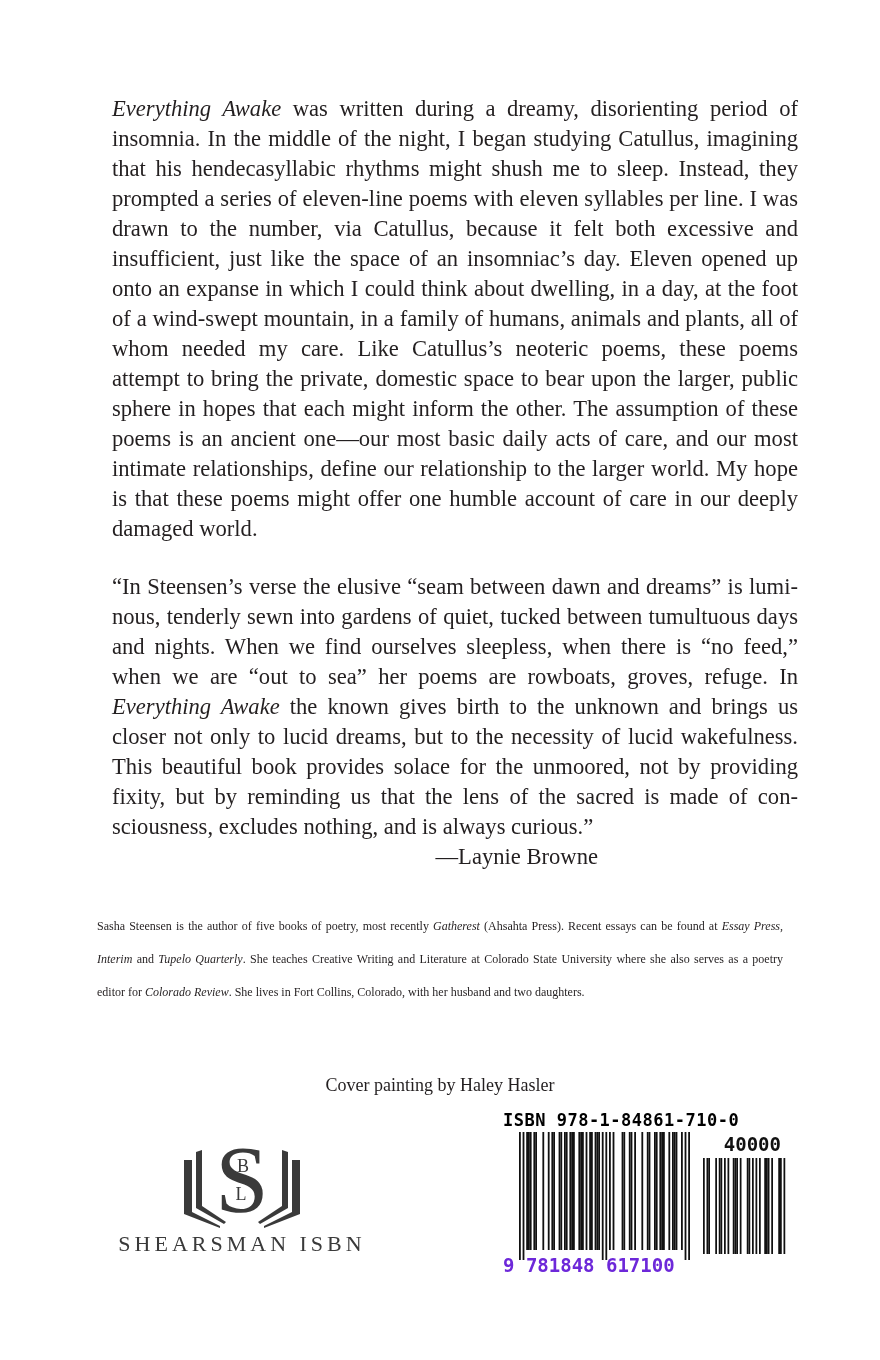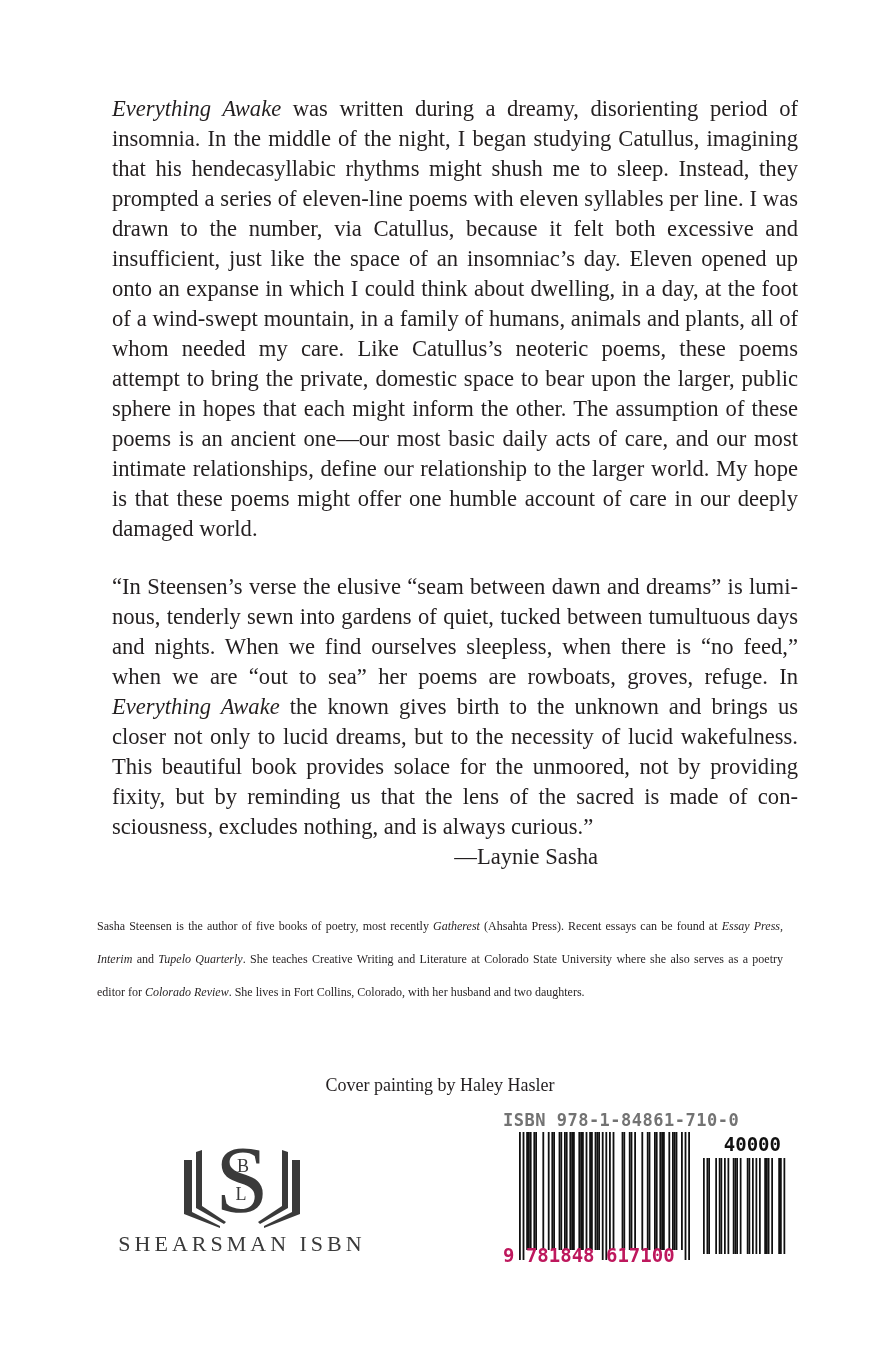--- a/index.html
+++ b/index.html
@@ -29,43 +29,43 @@
   .logo { position: absolute; left: 96px; top: 1138px; width: 292px; height: 128px; }
   .logo svg { position: absolute; left: 84px; top: 0; }
   .logo-text {
     position: absolute; left: 0; top: 93px; width: 292px; text-align: center;
     font-size: 22px; letter-spacing: 4px; color: #3a3a3a;
   }
   .barcode { position: absolute; left: 503px; top: 1110px; width: 290px; height: 160px; }
   .isbn-text {
     position: absolute; left: 0; top: 0;
     font-family: "DejaVu Sans Mono", monospace; font-size: 17px; font-weight: bold;
-    letter-spacing: 0.5px; color: #737373;
+    letter-spacing: 0.5px; color: #000000;
   }
   .addon-digits {
     position: absolute; right: 12px; top: 23px;
     font-family: "DejaVu Sans Mono", monospace; font-size: 19px; font-weight: bold; color: #111;
   }
   .ean-digits {
-    position: absolute; left: 0; top: 134px;
-    font-family: "DejaVu Sans Mono", monospace; font-size: 19px; font-weight: bold; color: #be185d;
+    position: absolute; left: 0; top: 144px;
+    font-family: "DejaVu Sans Mono", monospace; font-size: 19px; font-weight: bold; color: #6d28d9;
     background: transparent;
   }
   .bars { position: absolute; left: 0; top: 0; }
 </style>
 </head>
 <body>
 
 <div class="block" id="blurb">
   <p><em>Everything Awake</em><span> was written during a dreamy, disorienting period of insomnia. In the middle of the night, I began studying Catullus, imagin­ing that his hendecasyllabic rhythms might shush me to sleep. Instead, they prompted a series of eleven-line poems with eleven syllables per line. I was drawn to the number, via Catullus, because it felt both excessive and insufficient, just like the space of an insomniac’s day. Eleven opened up onto an expanse in which I could think about dwelling, in a day, at the foot of a wind-swept mountain, in a family of humans, animals and plants, all of whom needed my care. Like Catullus’s neoteric poems, these poems attempt to bring the private, domestic space to bear upon the larger, public sphere in hopes that each might inform the other. The assumption of these poems is an ancient one—our most basic daily acts of care, and our most intimate relationships, define our relationship to the larger world. My hope is that these poems might offer one humble account of care in our deeply damaged world.</span></p>
 </div>
 
 <div class="block" id="quote">
   <p><span>“In Steensen’s verse the elusive “seam between dawn and dreams” is lumi­nous, tenderly sewn into gardens of quiet, tucked between tumultuous days and nights. When we find ourselves sleepless, when there is “no feed,” when we are “out to sea” her poems are rowboats, groves, refuge. In </span><em>Everything Awake</em><span> the known gives birth to the unknown and brings us closer not only to lucid dreams, but to the necessity of lucid wakefulness. This beautiful book provides solace for the unmoored, not by providing fixity, but by reminding us that the lens of the sacred is made of con­sciousness, excludes nothing, and is always curious.”</span></p>
-  <p class="attrib">—Laynie Sasha</p>
+  <p class="attrib">—Laynie Browne</p>
 </div>
 
 <div class="bio"><span>Sasha Steensen is the author of five books of poetry, most recently </span><em>Gatherest</em><span> (Ahsahta Press). Recent essays can be found at </span><em>Essay Press, Interim</em><span> and </span><em>Tupelo Quarterly</em><span>. She teaches Creative Writing and Literature at Colorado State Uni­versity where she also serves as a poetry editor for </span><em>Colorado Review</em><span>. She lives in Fort Collins, Colorado, with her husband and two daughters.</span></div>
 
 <div class="credit">Cover painting by Haley Hasler</div>
 
 <div class="logo">
   <svg width="124" height="90" viewBox="0 0 124 90">
     <g fill="#3a3a3a">
       <polygon points="4,22 12,22 12,74 40,88 40,90 4,76"></polygon>

